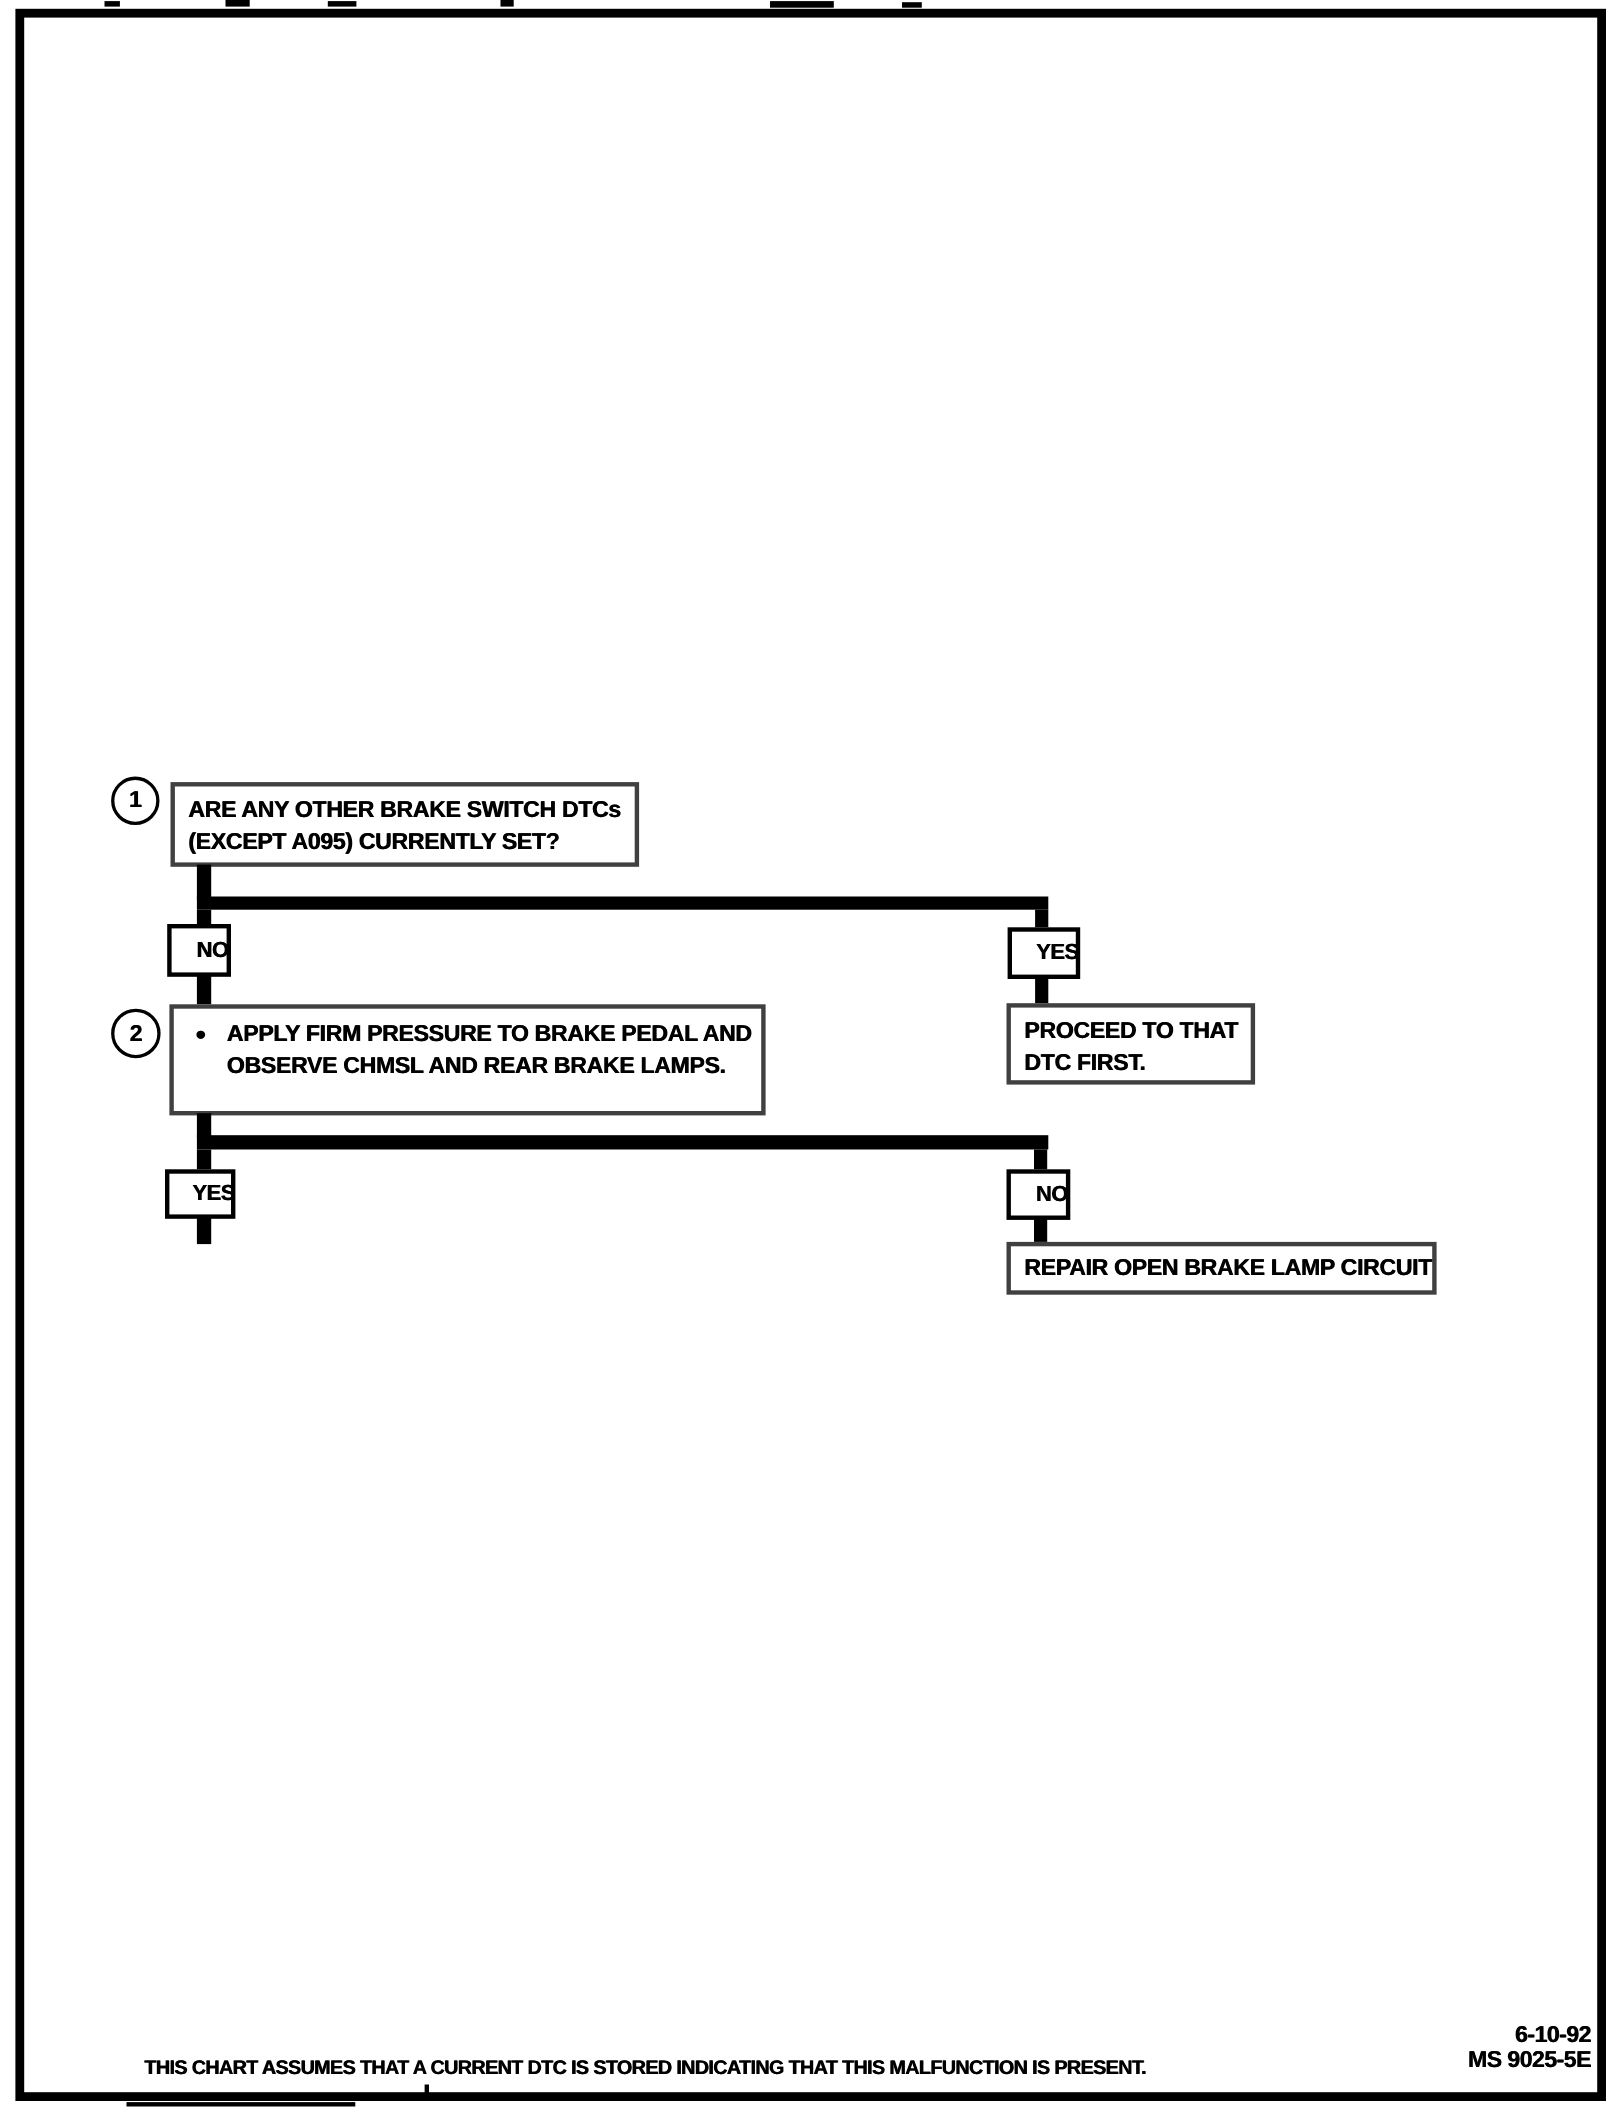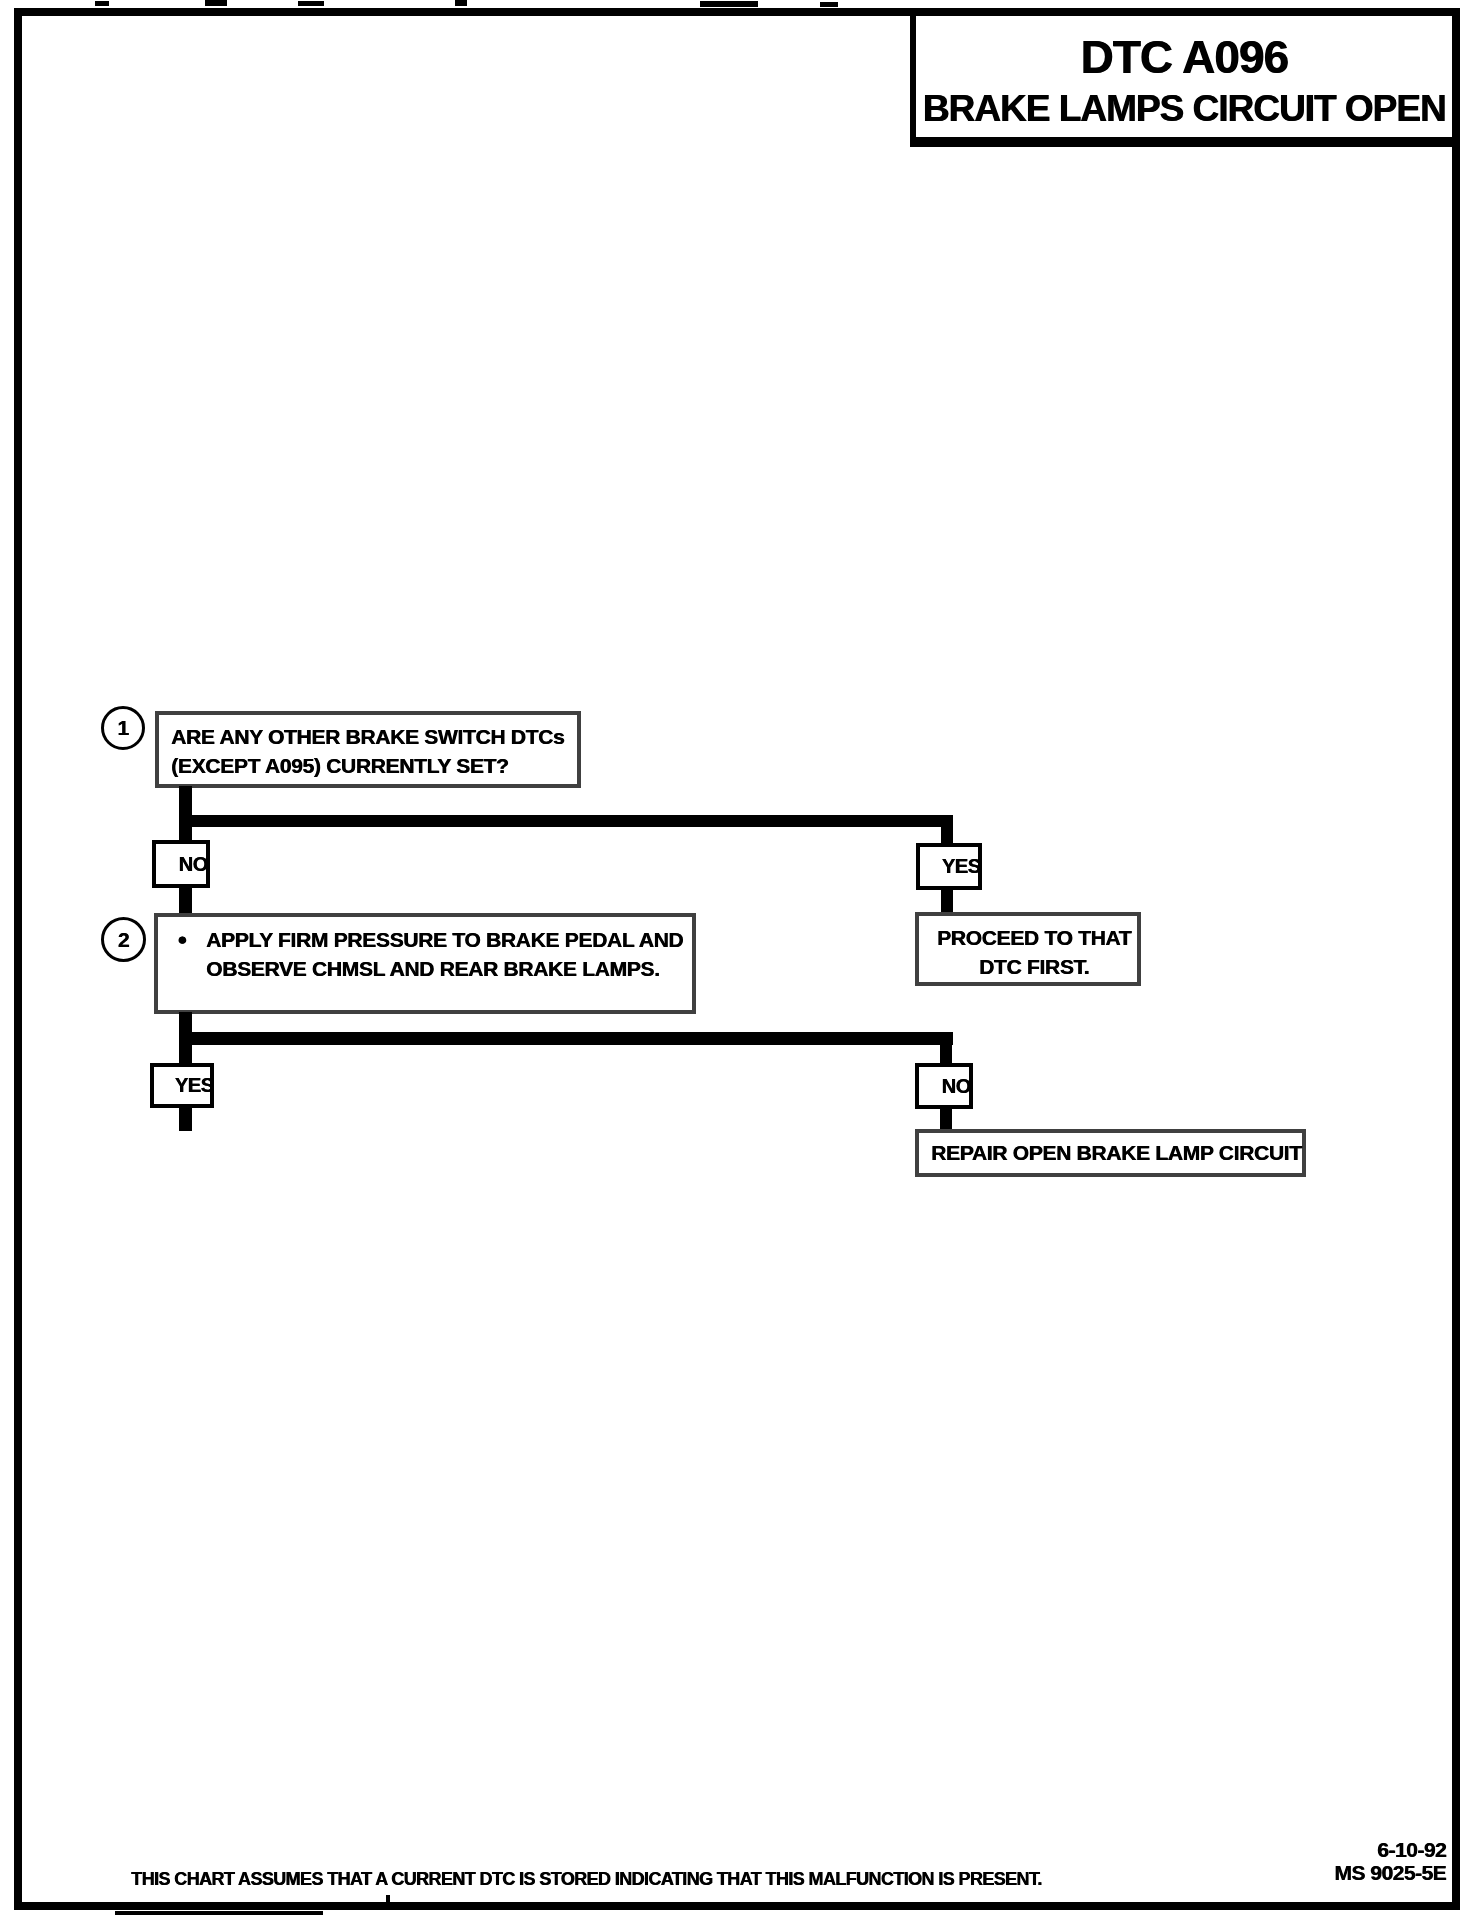--- a/index.html
+++ b/index.html
@@ -67,24 +67,20 @@
 
   <div class="abs artifact" style="left:95px;top:1px;width:14px;height:5px;"></div>
   <div class="abs artifact" style="left:205px;top:0px;width:22px;height:6px;"></div>
   <div class="abs artifact" style="left:298px;top:1px;width:26px;height:5px;"></div>
   <div class="abs artifact" style="left:455px;top:0px;width:12px;height:6px;"></div>
   <div class="abs artifact" style="left:700px;top:1px;width:58px;height:6px;"></div>
   <div class="abs artifact" style="left:820px;top:2px;width:18px;height:5px;"></div>
 
   <div id="frame" class="abs"></div>
 
-  <div id="title-box" class="abs">
-    <div class="title-line1">DTC A096</div>
-    <div class="title-line2">BRAKE LAMPS CIRCUIT OPEN</div>
-  </div>
 
   <div class="abs stepcircle" style="left:101px;top:706px;width:44px;height:44px;">
     <span>1</span>
   </div>
   <div class="abs node" style="left:155px;top:711px;width:426px;height:77px;padding:7px 0 0 12px;">
     <div>ARE ANY OTHER BRAKE SWITCH DTCs</div>
     <div>(EXCEPT A095) CURRENTLY SET?</div>
   </div>
 
   <div class="abs wire" style="left:179px;top:786px;width:13px;height:32px;"></div>
@@ -95,21 +91,21 @@
   <div class="abs yn" style="left:152px;top:840px;width:58px;height:48px;">
     <span>NO</span>
   </div>
   <div class="abs yn" style="left:916px;top:843px;width:66px;height:47px;">
     <span>YES</span>
   </div>
 
   <div class="abs wire" style="left:179px;top:886px;width:13px;height:29px;"></div>
   <div class="abs wire" style="left:941px;top:888px;width:12px;height:27px;"></div>
 
-  <div class="abs node" style="left:915px;top:912px;width:226px;height:74px;padding:7px 0 0 12px;text-align:center;">
+  <div class="abs node" style="left:915px;top:912px;width:226px;height:74px;padding:7px 0 0 12px;">
     <div>PROCEED TO THAT</div>
     <div>DTC FIRST.</div>
   </div>
 
   <div class="abs stepcircle" style="left:101px;top:917px;width:45px;height:45px;">
     <span>2</span>
   </div>
   <div class="abs node" style="left:154px;top:913px;width:542px;height:101px;padding:8px 0 0 0;">
     <div class="bullet-row">
       <div class="bullet-glyph">●</div>

